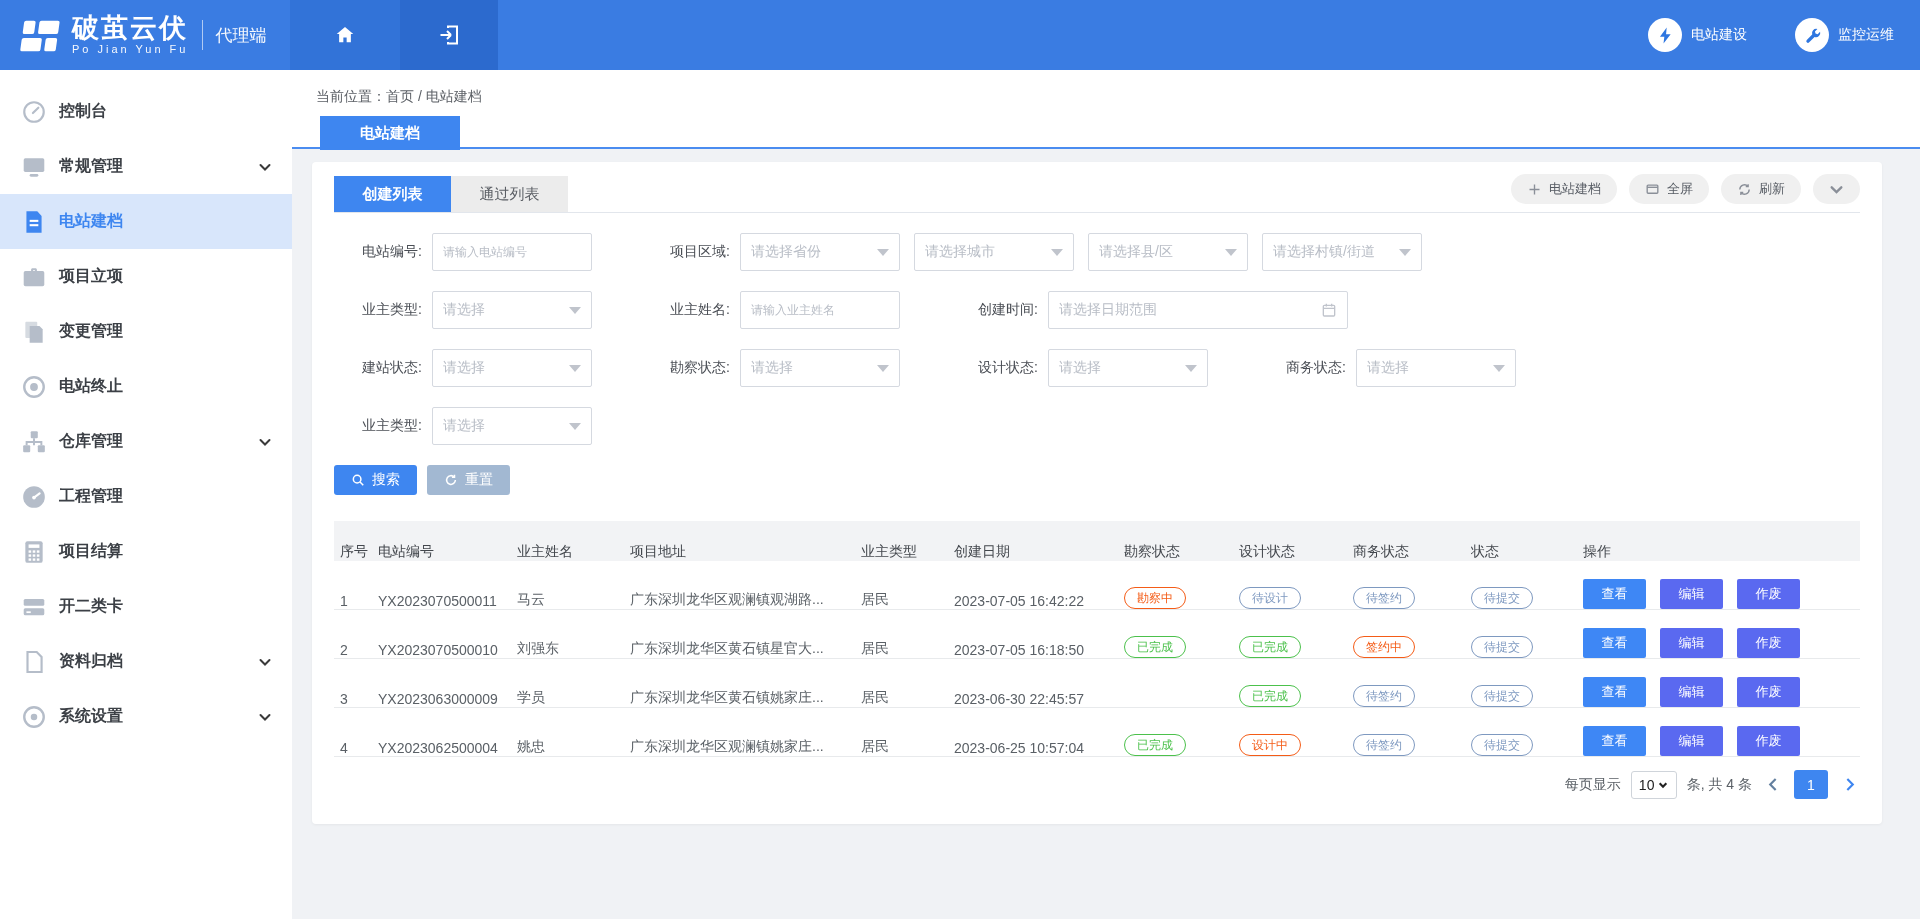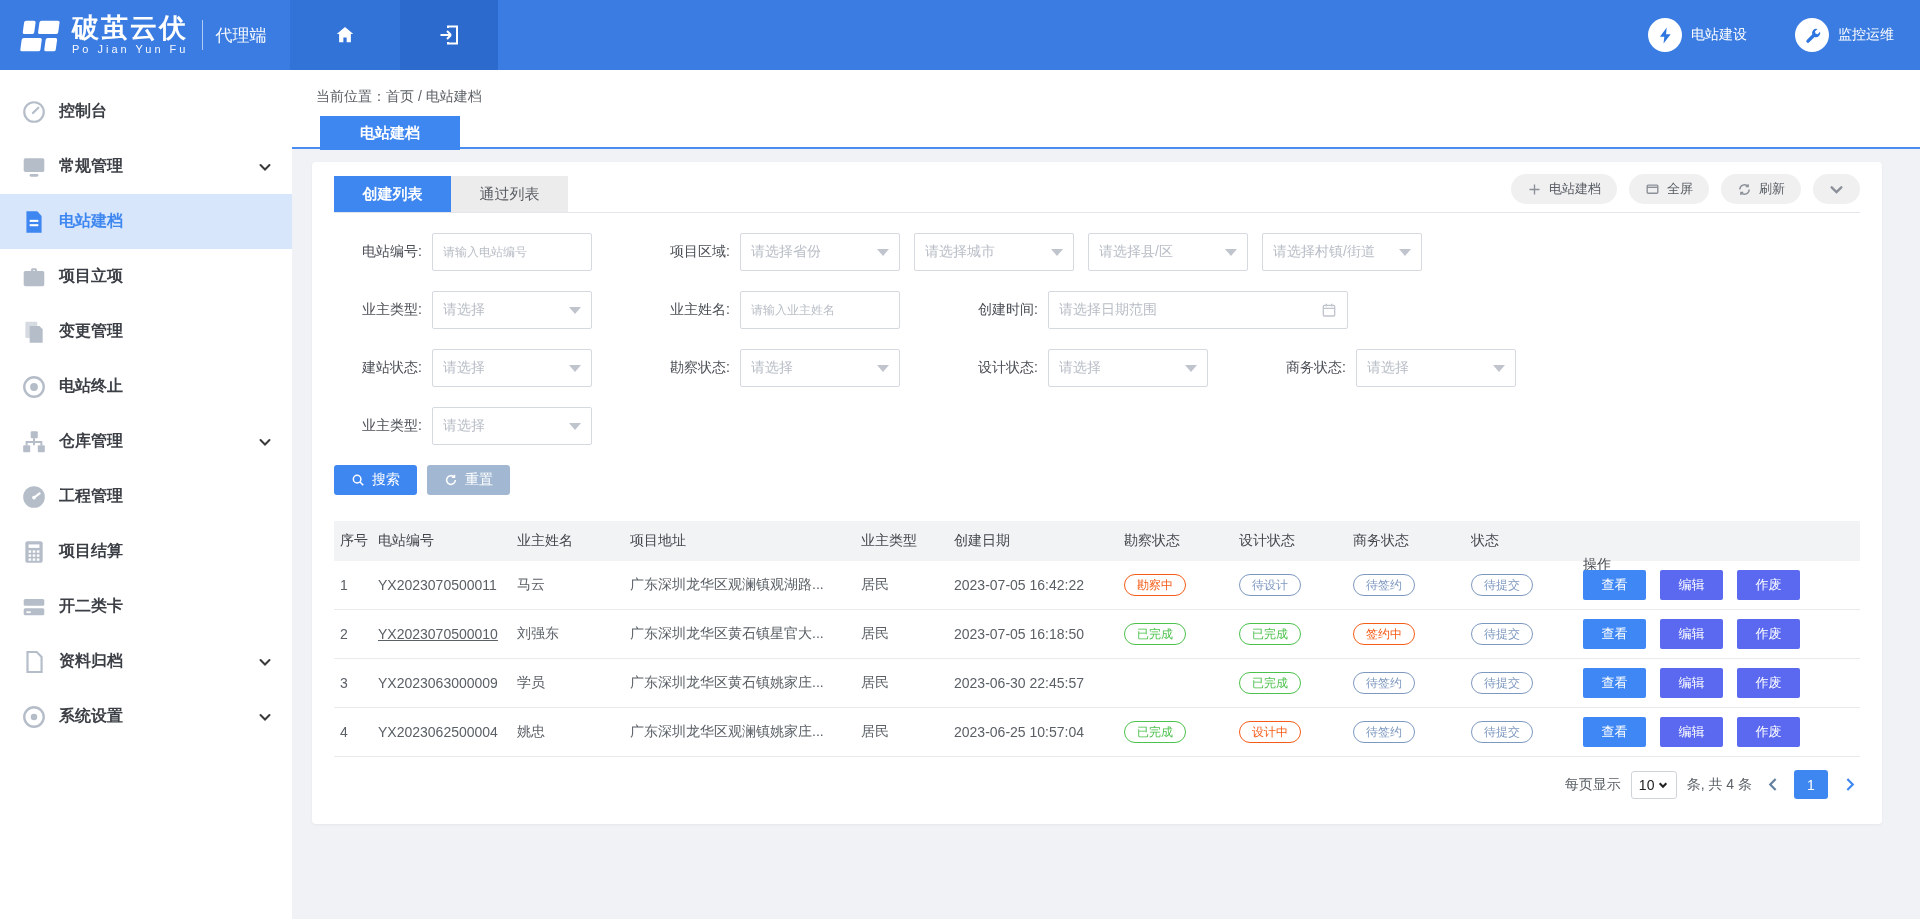--- a/index.html
+++ b/index.html
@@ -77,21 +77,21 @@
 
   .action-row { display:flex; gap:10px; margin-top:5px; }
   .btn { height:30px; border:none; border-radius:3px; color:#fff; font-size:14px; font-family:inherit;
     display:flex; align-items:center; gap:7px; padding:0 17px; cursor:pointer; }
   .btn svg { width:14px; height:14px; stroke:#fff; fill:none; stroke-width:2.6; }
   .btn-search { background:#3e86f0; }
   .btn-reset { background:#a2b8d2; }
 
   
   .tbl { margin-top:26px; font-size:14px; }
-  .t-row { display:flex; align-items:center; }
+  .t-row { display:flex; align-items:flex-end; }
   .t-head { background:#f2f3f5; height:40px; color:#43474d; }
   .t-body .t-row { height:49px; border-bottom:1px solid #e8eaec; color:#5a6066; }
   .t-cell { padding-right:10px; white-space:nowrap; overflow:hidden; }
   .badge { display:inline-block; border:1px solid; border-radius:14px; padding:3px 12px; font-size:12px;
     background:#fff; line-height:1.2; }
   .badge.orange { color:#f45c17; border-color:#f45c17; }
   .badge.green  { color:#4cc14c; border-color:#4cc14c; }
   .badge.blue   { color:#7e99c0; border-color:#7e99c0; }
   .rbtn { border:none; border-radius:2px; color:#fff; font-size:13px; font-family:inherit;
     width:63px; height:30px; margin-right:14px; cursor:pointer; }
@@ -471,21 +471,21 @@
               <span class="t-cell" style="width: 93px;">居民</span>
               <span class="t-cell" style="width: 170px;">2023-07-05 16:42:22</span>
               <span class="t-cell" style="width: 115px;"><span class="badge orange">勘察中</span></span>
               <span class="t-cell" style="width: 114px;"><span class="badge blue">待设计</span></span>
               <span class="t-cell" style="width: 118px;"><span class="badge blue">待签约</span></span>
               <span class="t-cell" style="width: 112px;"><span class="badge blue">待提交</span></span>
               <span class="t-cell" style="width: 260px;"><button class="rbtn view">查看</button><button class="rbtn edit">编辑</button><button class="rbtn void">作废</button></span>
             </div>
             <div class="t-row">
               <span class="t-cell" style="width: 44px; padding-left: 6px;">2</span>
-              <span class="t-cell" style="width: 139px; text-decoration: underline;">YX2023070500010</span>
+              <span class="t-cell" style="width: 139px;">YX2023070500010</span>
               <span class="t-cell" style="width: 113px;">刘强东</span>
               <span class="t-cell" style="width: 231px;">广东深圳龙华区黄石镇星官大...</span>
               <span class="t-cell" style="width: 93px;">居民</span>
               <span class="t-cell" style="width: 170px;">2023-07-05 16:18:50</span>
               <span class="t-cell" style="width: 115px;"><span class="badge green">已完成</span></span>
               <span class="t-cell" style="width: 114px;"><span class="badge green">已完成</span></span>
               <span class="t-cell" style="width: 118px;"><span class="badge orange">签约中</span></span>
               <span class="t-cell" style="width: 112px;"><span class="badge blue">待提交</span></span>
               <span class="t-cell" style="width: 260px;"><button class="rbtn view">查看</button><button class="rbtn edit">编辑</button><button class="rbtn void">作废</button></span>
             </div>

